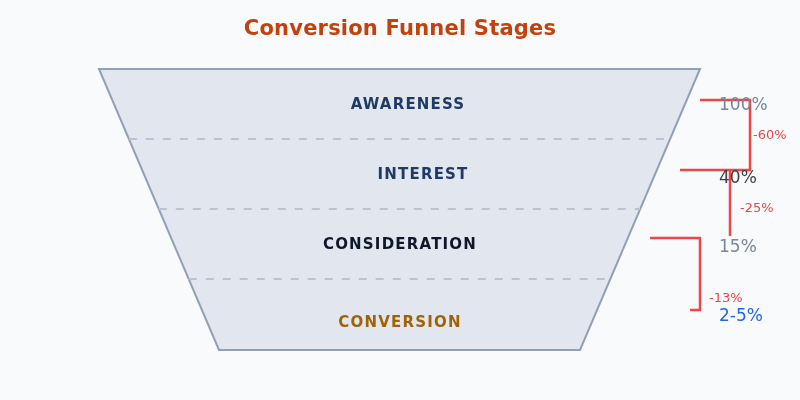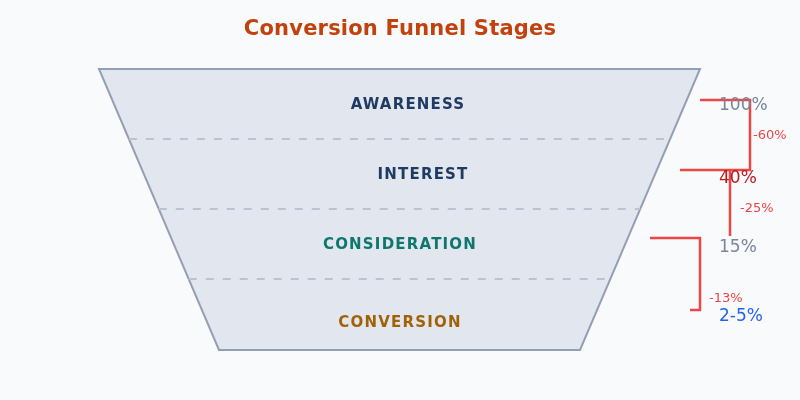--- a/index.html
+++ b/index.html
@@ -35,22 +35,22 @@
       <line x1="158.7864768683274" x2="640.2135231316726" y1="209" y2="209" stroke="#b9c3d1" stroke-width="2" stroke-dasharray="8 9"></line>
       <line x1="188.6797153024911" x2="610.3202846975089" y1="279" y2="279" stroke="#b9c3d1" stroke-width="2" stroke-dasharray="8 9"></line>
       <path d="M700,100H750V170H680" fill="none" stroke="#ee4545" stroke-width="2.5"></path>
       <path d="M730,171V236" fill="none" stroke="#ee4545" stroke-width="2.5"></path>
       <path d="M650,238H700V310H690" fill="none" stroke="#ee4545" stroke-width="2.5"></path>
     </svg>
   <div id="overlay">
       <div class="stage-label" style="left: 408px; top: 104px; color: rgb(31, 58, 99);">AWARENESS</div>
       <div class="value-label" style="left: 719px; top: 104px; color: rgb(120, 133, 155);">100%</div>
       <div class="stage-label" style="left: 400px; top: 174px; color: rgb(31, 58, 99); margin-left: 23px;">INTEREST</div>
-      <div class="value-label" style="left: 719px; top: 177px; color: #b91c1c;">40%</div>
-      <div class="stage-label" style="left: 400px; top: 244px; color: #0f766e;">CONSIDERATION</div>
+      <div class="value-label" style="left: 719px; top: 177px; color: #404040;">40%</div>
+      <div class="stage-label" style="left: 400px; top: 244px; color: #0f172a;">CONSIDERATION</div>
       <div class="value-label" style="left: 719px; top: 246px; color: rgb(120, 133, 155);">15%</div>
       <div class="stage-label" style="left: 400px; top: 322px; color: #a16207;">CONVERSION</div>
       <div class="value-label final" style="left: 719px; top: 315px; color: rgb(37, 99, 235);">2-5%</div>
       <div class="drop-label" style="left: 753px; top: 134px; color: rgb(238, 69, 69);">-60%</div>
       <div class="drop-label" style="left: 740px; top: 207px; color: rgb(238, 69, 69);">-25%</div>
       <div class="drop-label" style="left: 709px; top: 277px; color: rgb(238, 69, 69); margin-top: 20px;">-13%</div>
     </div>
 </div>
 
 </body></html>

